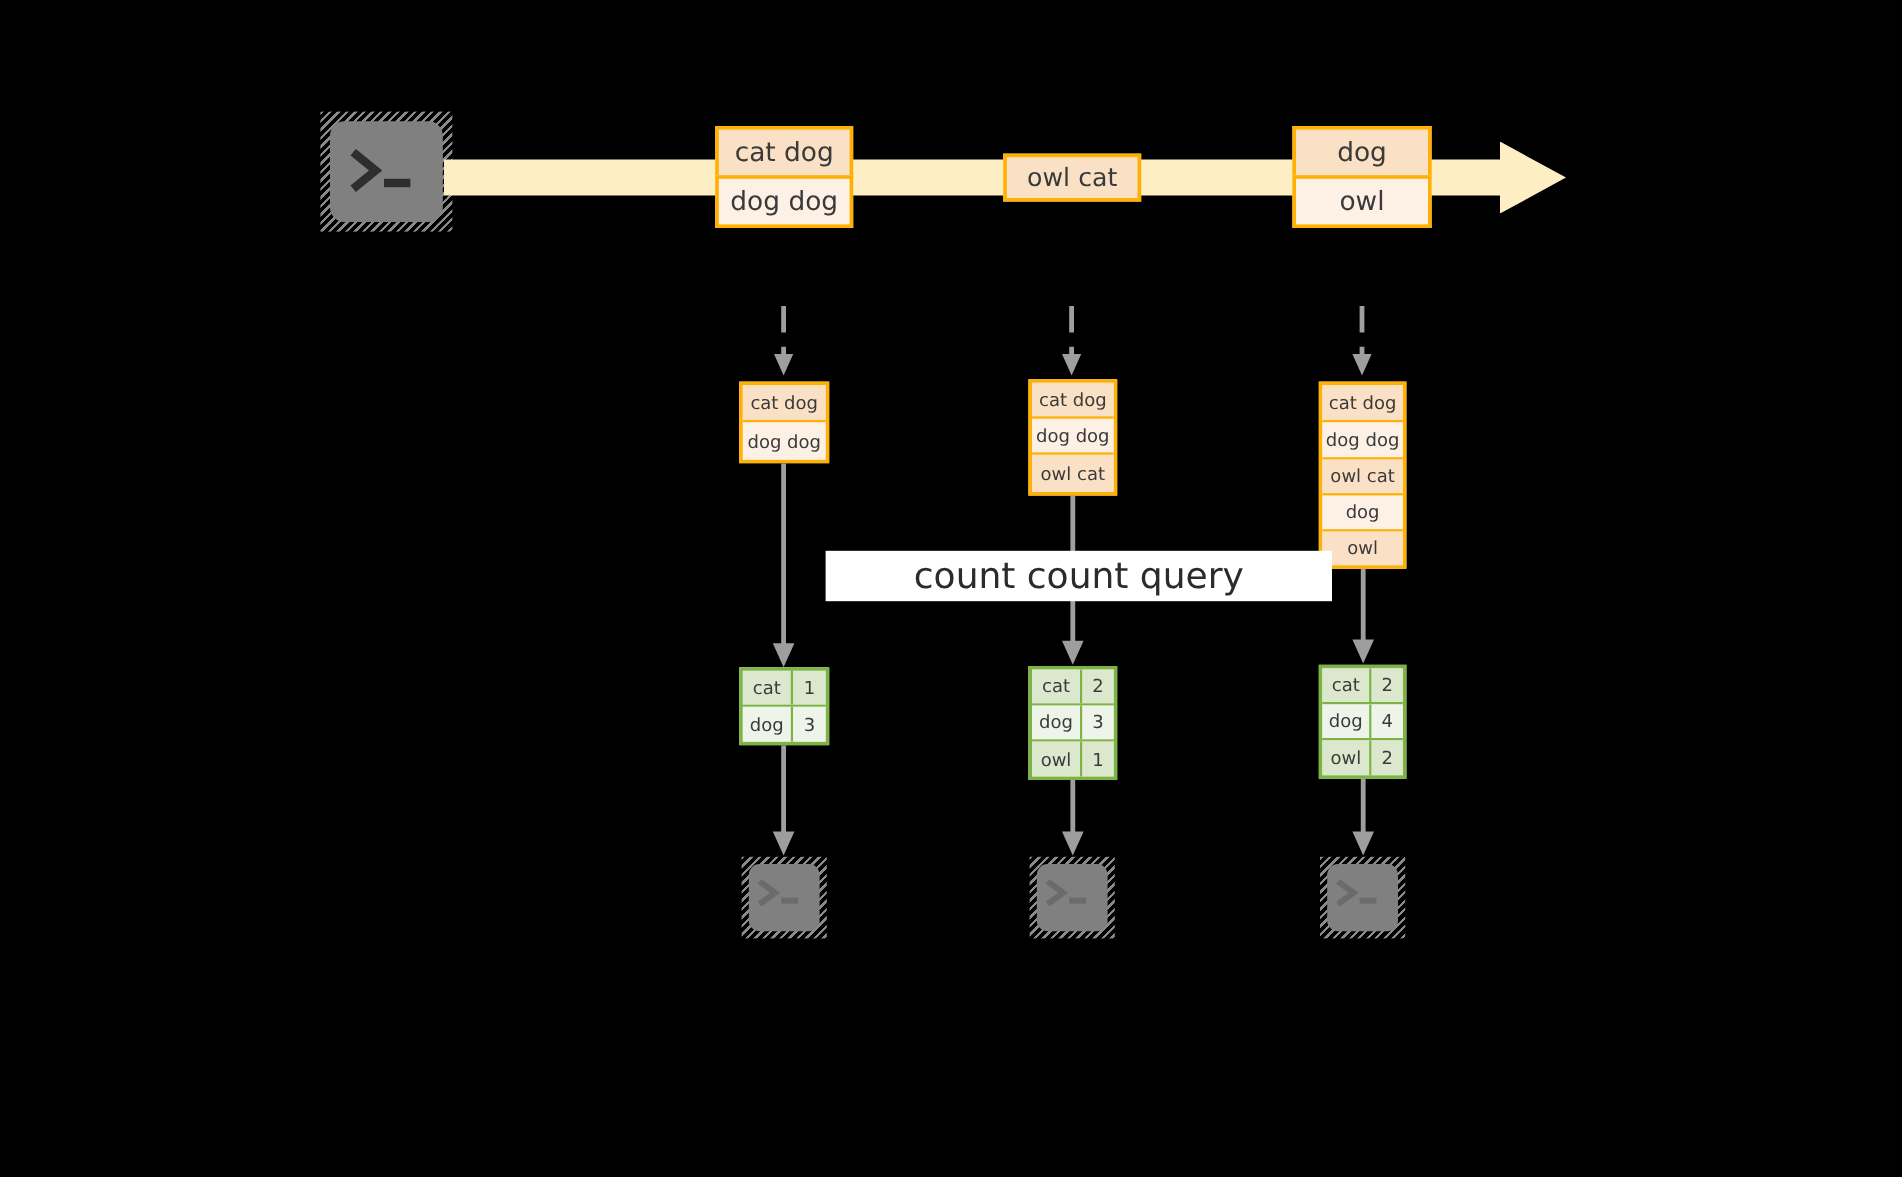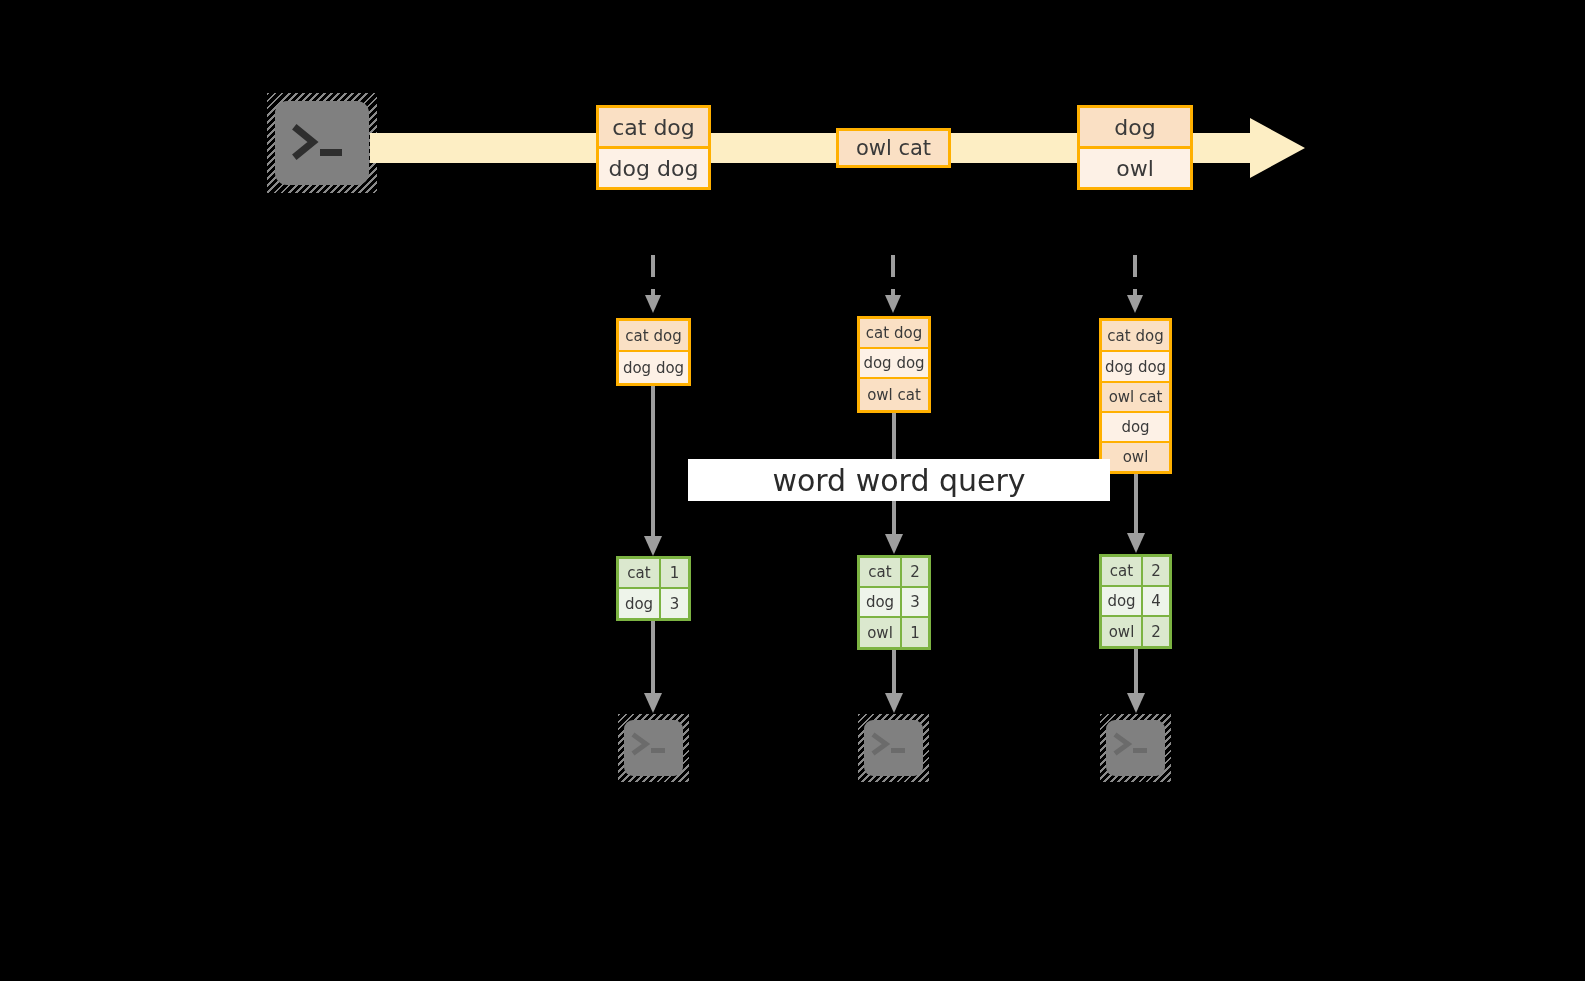--- a/index.html
+++ b/index.html
@@ -309,16 +309,16 @@
     <div class="inner"></div>
     <div class="glyph">
       <svg viewBox="0 0 71 68" preserveAspectRatio="none">
         <path d="M17 22 L28 30 L17 38" fill="none" stroke="#6b6b6b" stroke-width="5" stroke-linecap="square"></path>
         <rect x="33" y="34" width="14" height="5" fill="#6b6b6b"></rect>
       </svg>
     </div>
   </div>
 
   <div class="querylabel" style="left:688px;top:459px;width:422px;height:42px;font-size:30px;">
-    <span>word word query</span>
+    <span>count count query</span>
   </div>
 
 </div>
 
 </body></html>

